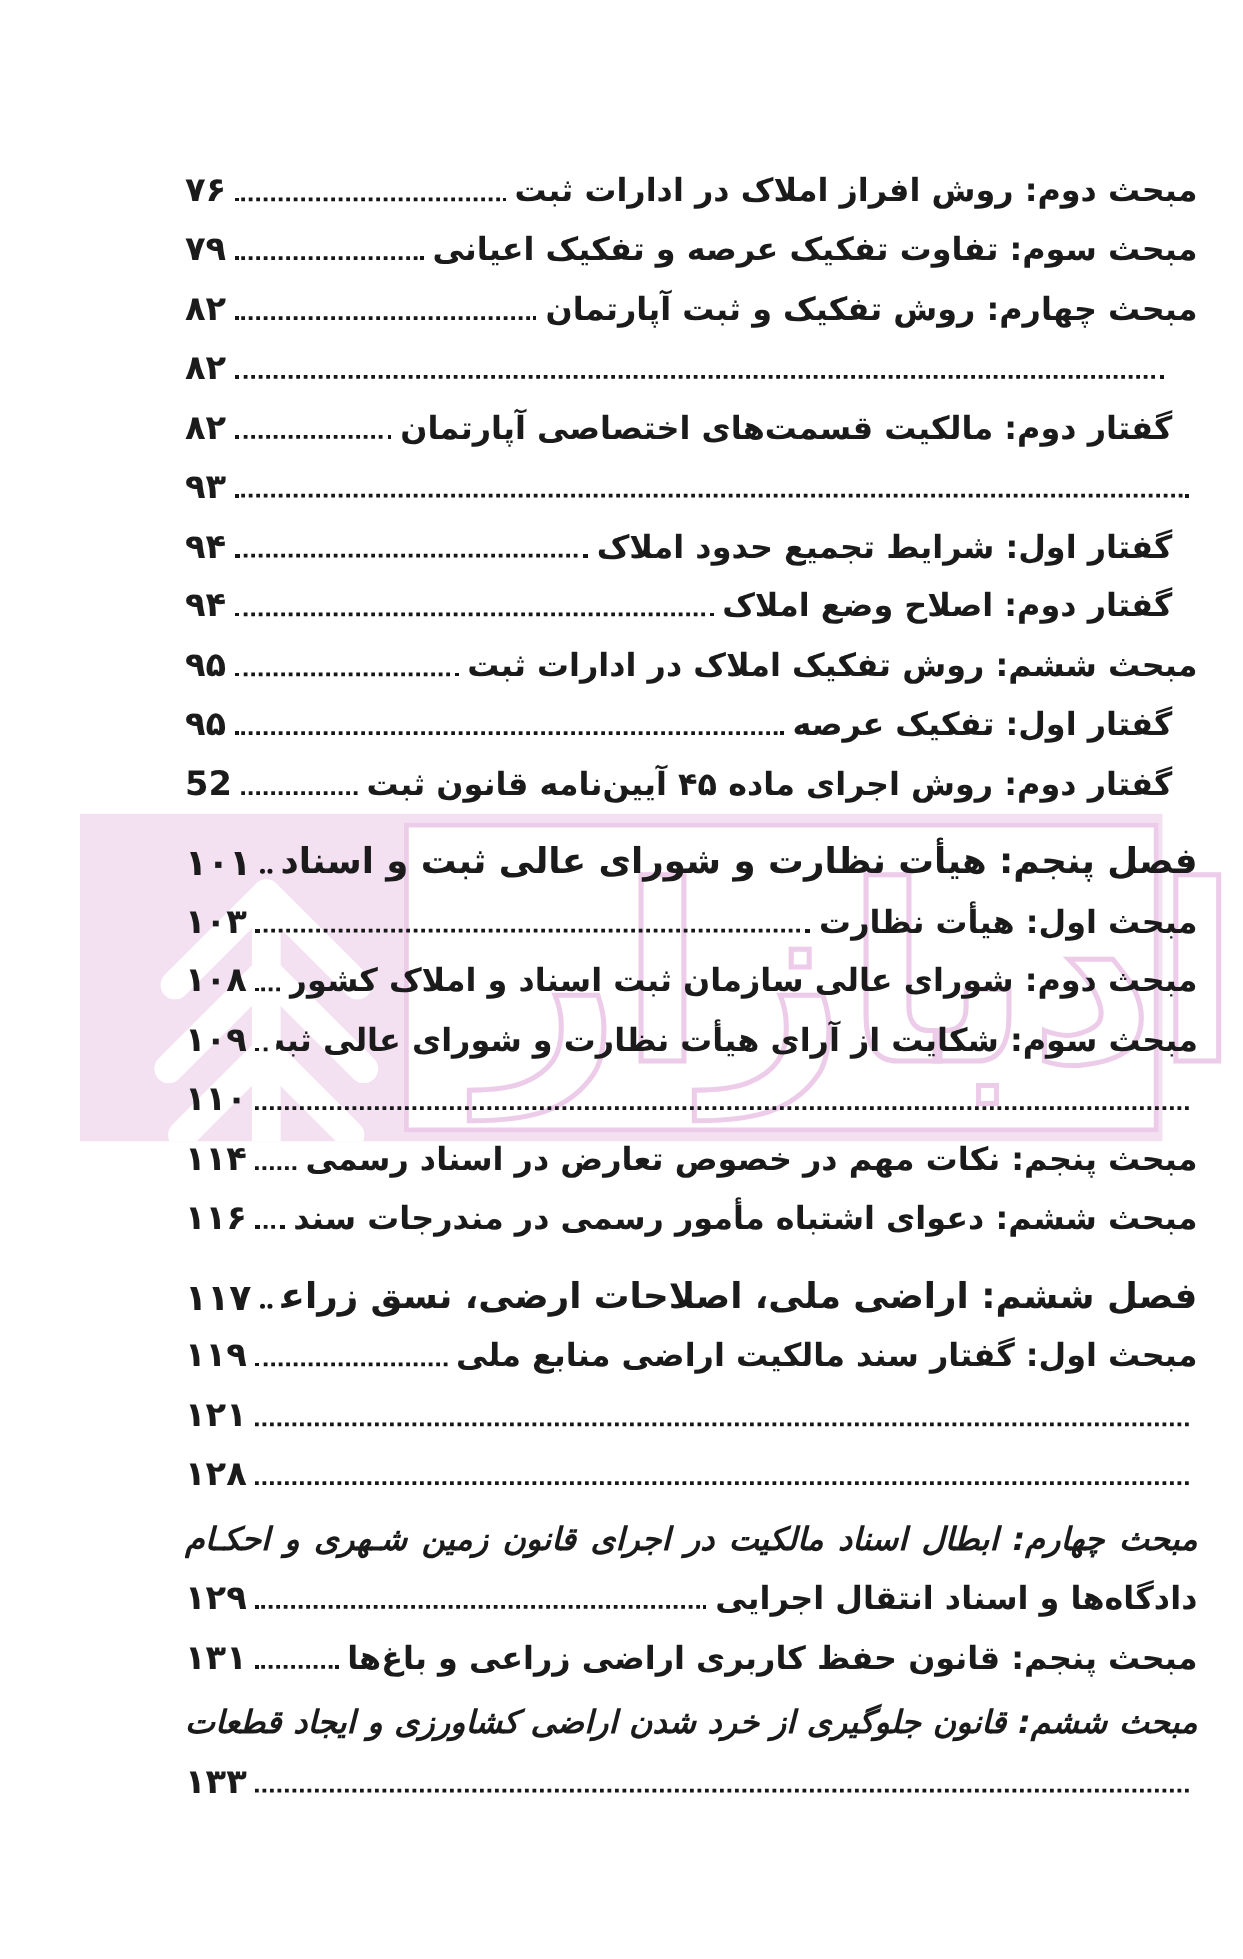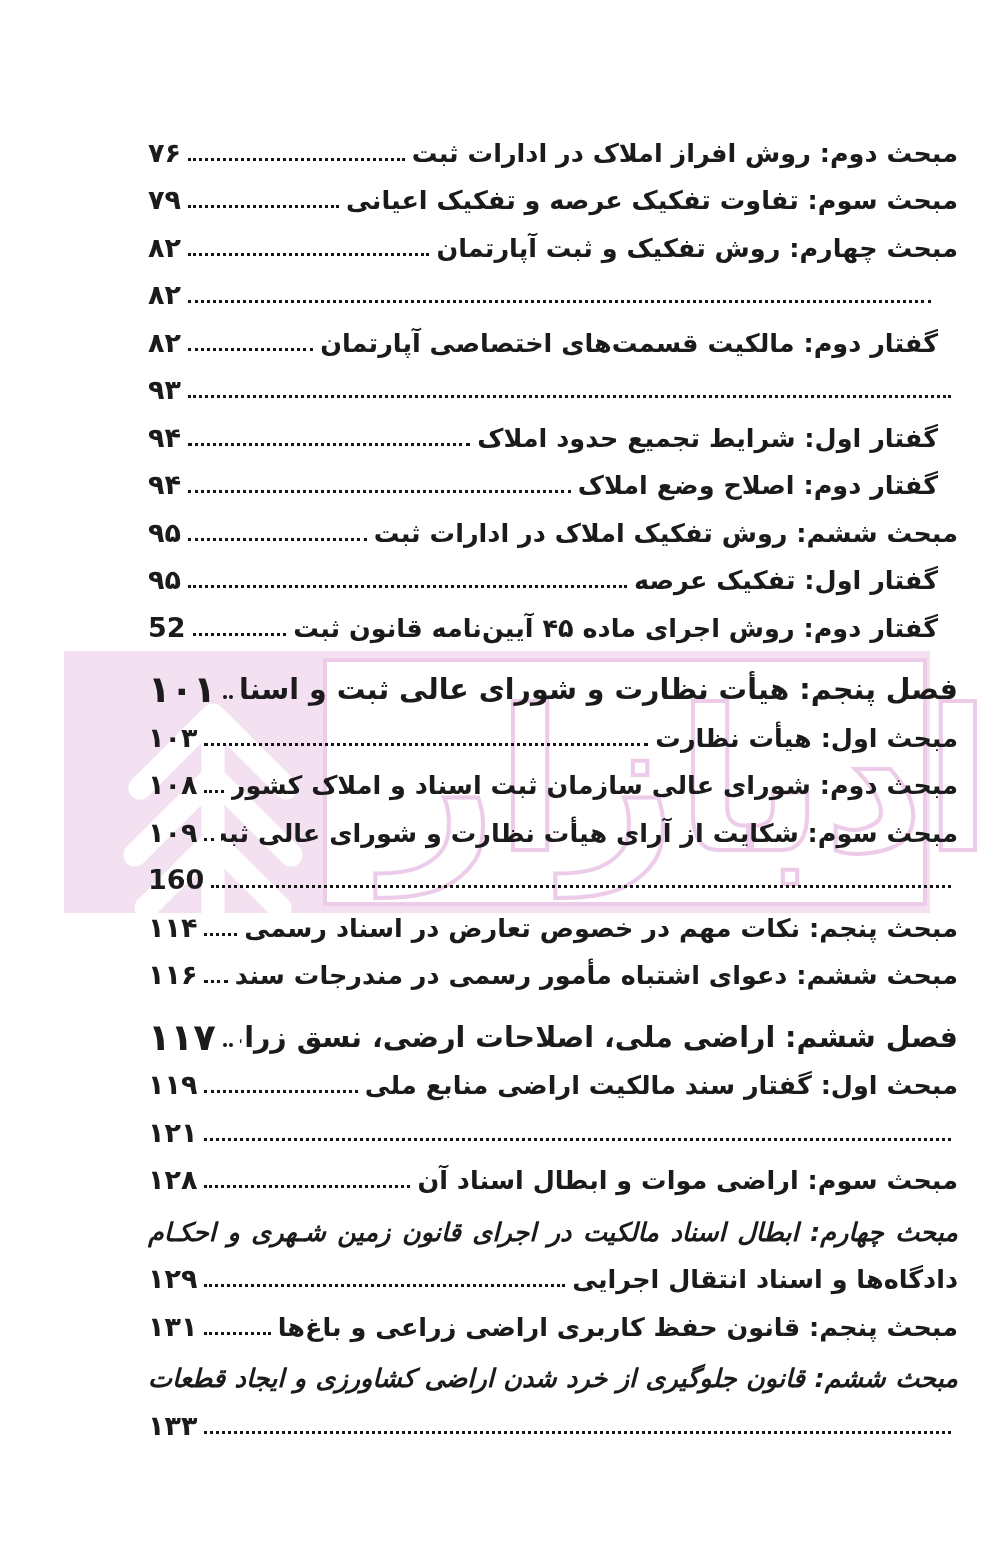--- a/index.html
+++ b/index.html
@@ -46,21 +46,21 @@
     flex:0 1 auto;overflow:hidden;
   }
   .row .leader{
     flex:1 1 auto;min-width:10px;margin:0 7px;
     border-bottom:3.5px dotted #161616;margin-bottom:13px;
   }
   .row .pagenum{font-size:27px;font-weight:700;line-height:42px;white-space:nowrap;}
   .row.sub{padding-right:20px;}
   .row.chapter{margin-top:15px;}
   .row.chapter .title{font-size:28.5px;font-weight:bold;}
-  .row.chapter .pagenum{font-size:37px;}
+  .row.chapter .pagenum{font-size:29px;}
   .row.chapter .leader{border-bottom-width:4px;margin-bottom:12px;}
   .row.wrapstart{margin-top:4px;font-style:italic;}
   .row.nopage .title{
     flex:1 1 auto;white-space:normal;
     text-align:justify;text-align-last:justify;
   }
 </style>
 </head>
 <body>
 
@@ -150,21 +150,21 @@
       <span class="leader"></span>
       <span class="pagenum">۱۰۸</span>
     </div>
       <div class="row section">
       <span class="title">مبحث سوم: شکایت از آرای هیأت نظارت و شورای عالی ثبت</span>
       <span class="leader"></span>
       <span class="pagenum">۱۰۹</span>
     </div>
       <div class="row section">
       <span class="leader"></span>
-      <span class="pagenum">160</span>
+      <span class="pagenum">۱۱۰</span>
     </div>
       <div class="row section">
       <span class="title">مبحث پنجم: نکات مهم در خصوص تعارض در اسناد رسمی</span>
       <span class="leader"></span>
       <span class="pagenum">۱۱۴</span>
     </div>
       <div class="row section">
       <span class="title">مبحث ششم: دعوای اشتباه مأمور رسمی در مندرجات سند</span>
       <span class="leader"></span>
       <span class="pagenum">۱۱۶</span>
@@ -177,21 +177,20 @@
       <div class="row section">
       <span class="title">مبحث اول: گفتار سند مالکیت اراضی منابع ملی</span>
       <span class="leader"></span>
       <span class="pagenum">۱۱۹</span>
     </div>
       <div class="row section">
       <span class="leader"></span>
       <span class="pagenum">۱۲۱</span>
     </div>
       <div class="row section">
-      <span class="title">مبحث سوم: اراضی موات و ابطال اسناد آن</span>
       <span class="leader"></span>
       <span class="pagenum">۱۲۸</span>
     </div>
       <div class="row wrapstart nopage">
       <span class="title">مبحث چهارم: ابطال اسناد مالکیت در اجرای قانون زمین شـهری و احکـام</span>
 
     </div>
       <div class="row continuation">
       <span class="title">دادگاه‌ها و اسناد انتقال اجرایی</span>
       <span class="leader"></span>

